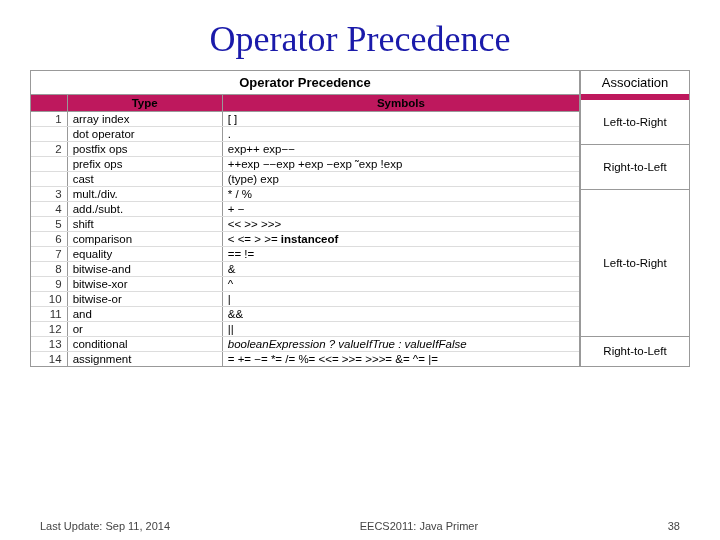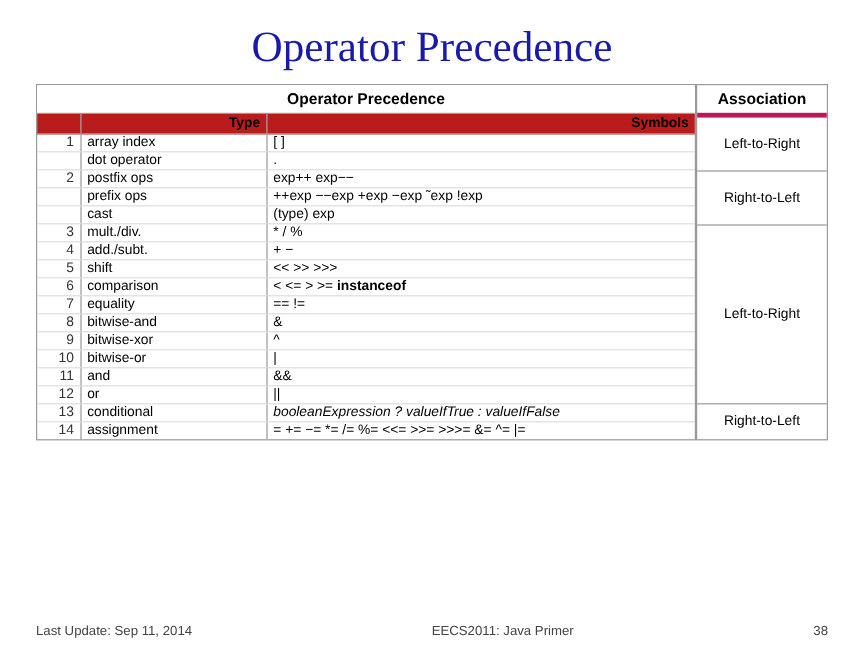--- a/index.html
+++ b/index.html
@@ -42,25 +42,25 @@
       border-bottom: 1px solid #999;
     }
 
     .op-table {
       width: 100%;
       border-collapse: collapse;
       font-size: 11.5px;
     }
 
     .op-table th {
-      background: #b91c1c;
+      background: #be185d;
       border-bottom: 1px solid #999;
       border-right: 1px solid #999;
       padding: 2px 5px;
-      text-align: right;
+      text-align: center;
       font-weight: bold;
     }
 
     .op-table td {
       border-bottom: 1px solid #ddd;
       border-right: 1px solid #999;
       padding: 1px 5px;
       vertical-align: top;
     }
 
@@ -94,34 +94,34 @@
 
     .assoc-col {
       width: 110px;
       border: 1px solid #999;
       display: flex;
       flex-direction: column;
     }
 
     .assoc-header {
       text-align: center;
-      font-weight: bold;
+      font-weight: normal;
       font-size: 13px;
       padding: 4px 0;
-      border-bottom: 4px solid #be185d;
+      border-bottom: 6px solid #be185d;
     }
 
     .footer {
       position: absolute;
       bottom: 8px;
       left: 0;
       right: 0;
       display: flex;
       justify-content: space-between;
-      padding: 0 30px;
+      padding: 0 40px;
       font-size: 11px;
       color: #444;
     }
 
     .footer-center {
       text-align: center;
       flex: 1;
     }
 
     .footer-right {

